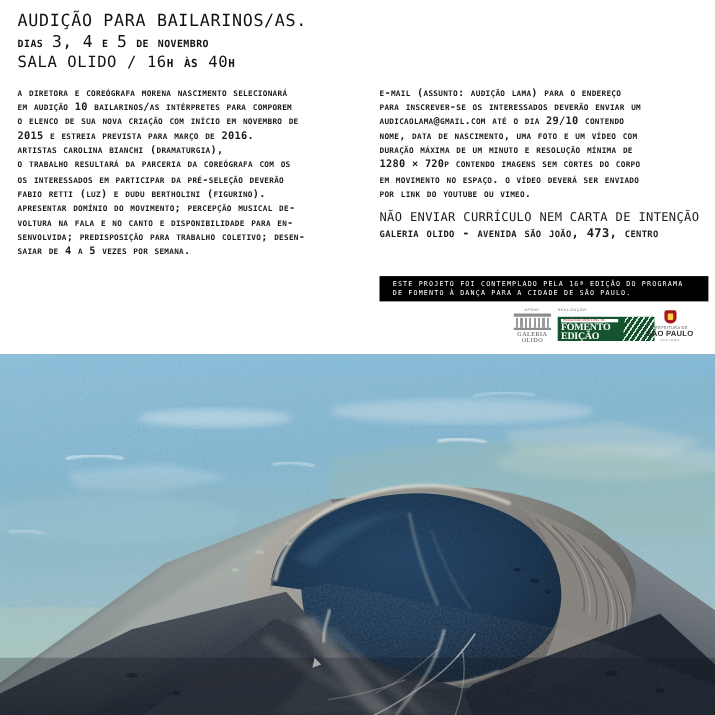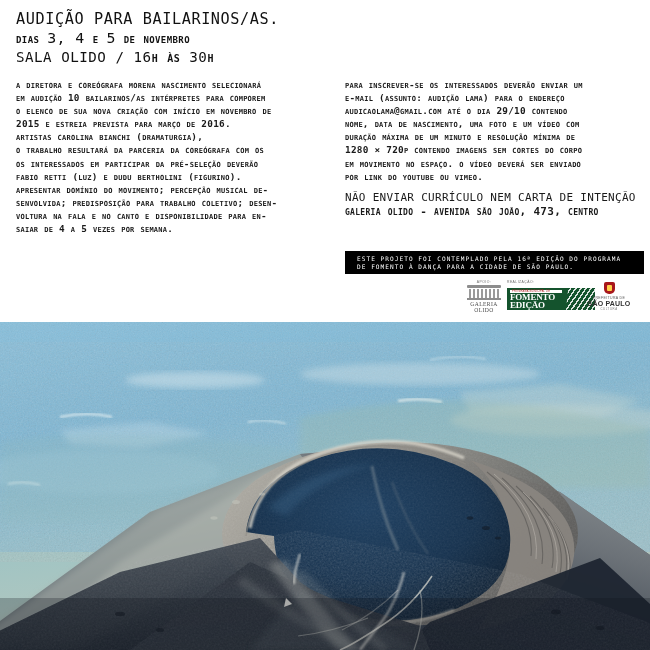--- a/index.html
+++ b/index.html
@@ -84,44 +84,44 @@
 </head>
 <body>
 
 <div class="poster">
 
   <div class="text-panel">
 
     <div class="headline">
       <div class="l1">AUDIÇÃO PARA BAILARINOS/AS.</div>
       <div class="l2"><span class="sc">Dias </span><span class="big">3, 4</span><span class="sc"> e </span><span class="big">5</span><span class="sc"> de novembro</span></div>
-      <div class="l3"><span>SALA OLIDO / </span><span>16</span><span class="sc">h às </span><span>30</span><span class="sc">h</span></div>
+      <div class="l3"><span>SALA OLIDO / </span><span>16</span><span class="sc">h às </span><span>40</span><span class="sc">h</span></div>
     </div>
 
     <div class="col col-left">
       <p class="para">
         <span class="line sc">A diretora e coreógrafa Morena Nascimento selecionará</span>
         <span class="line sc">em audição 10 bailarinos/as intérpretes para comporem</span>
         <span class="line sc">o elenco de sua nova criação com início em novembro de</span>
         <span class="line sc">2015 e estreia prevista para março de 2016.</span>
         <span class="line sc">artistas Carolina Bianchi (dramaturgia),</span>
         <span class="line sc">O trabalho resultará da parceria da coreógrafa com os</span>
         <span class="line sc">Os interessados em participar da pré-seleção deverão</span>
         <span class="line sc">Fabio Retti (luz) e Dudu Bertholini (figurino).</span>
         <span class="line sc">apresentar domínio do movimento; percepção musical de-</span>
+        <span class="line sc">voltura na fala e no canto e disponibilidade para en-</span>
         <span class="line sc">senvolvida; predisposição para trabalho coletivo; desen-</span>
-        <span class="line sc">voltura na fala e no canto e disponibilidade para en-</span>
         <span class="line sc">saiar de 4 a 5 vezes por semana.</span>
       </p>
     </div>
 
     <div class="col col-right">
       <p class="para">
+        <span class="line sc">e-mail (assunto: AUDIÇÃO LAMA) para o endereço</span>
         <span class="line sc">Para inscrever-se os interessados deverão enviar um</span>
-        <span class="line sc">e-mail (assunto: AUDIÇÃO LAMA) para o endereço</span>
         <span class="line sc">audicaolama@gmail.com até o dia 29/10 contendo</span>
         <span class="line sc">nome, data de nascimento, uma foto e um vídeo com</span>
         <span class="line sc">duração máxima de um minuto e resolução mínima de</span>
         <span class="line sc">1280 × 720p contendo imagens sem cortes do corpo</span>
         <span class="line sc">em movimento no espaço. O vídeo deverá ser enviado</span>
         <span class="line sc">por link do youtube ou vimeo.</span>
       </p>
       <p class="sub-head">
         <span class="line">NÃO ENVIAR CURRÍCULO NEM CARTA DE INTENÇÃO</span>
         <span class="line sc">Galeria Olido - Avenida São João, 473, Centro</span>

